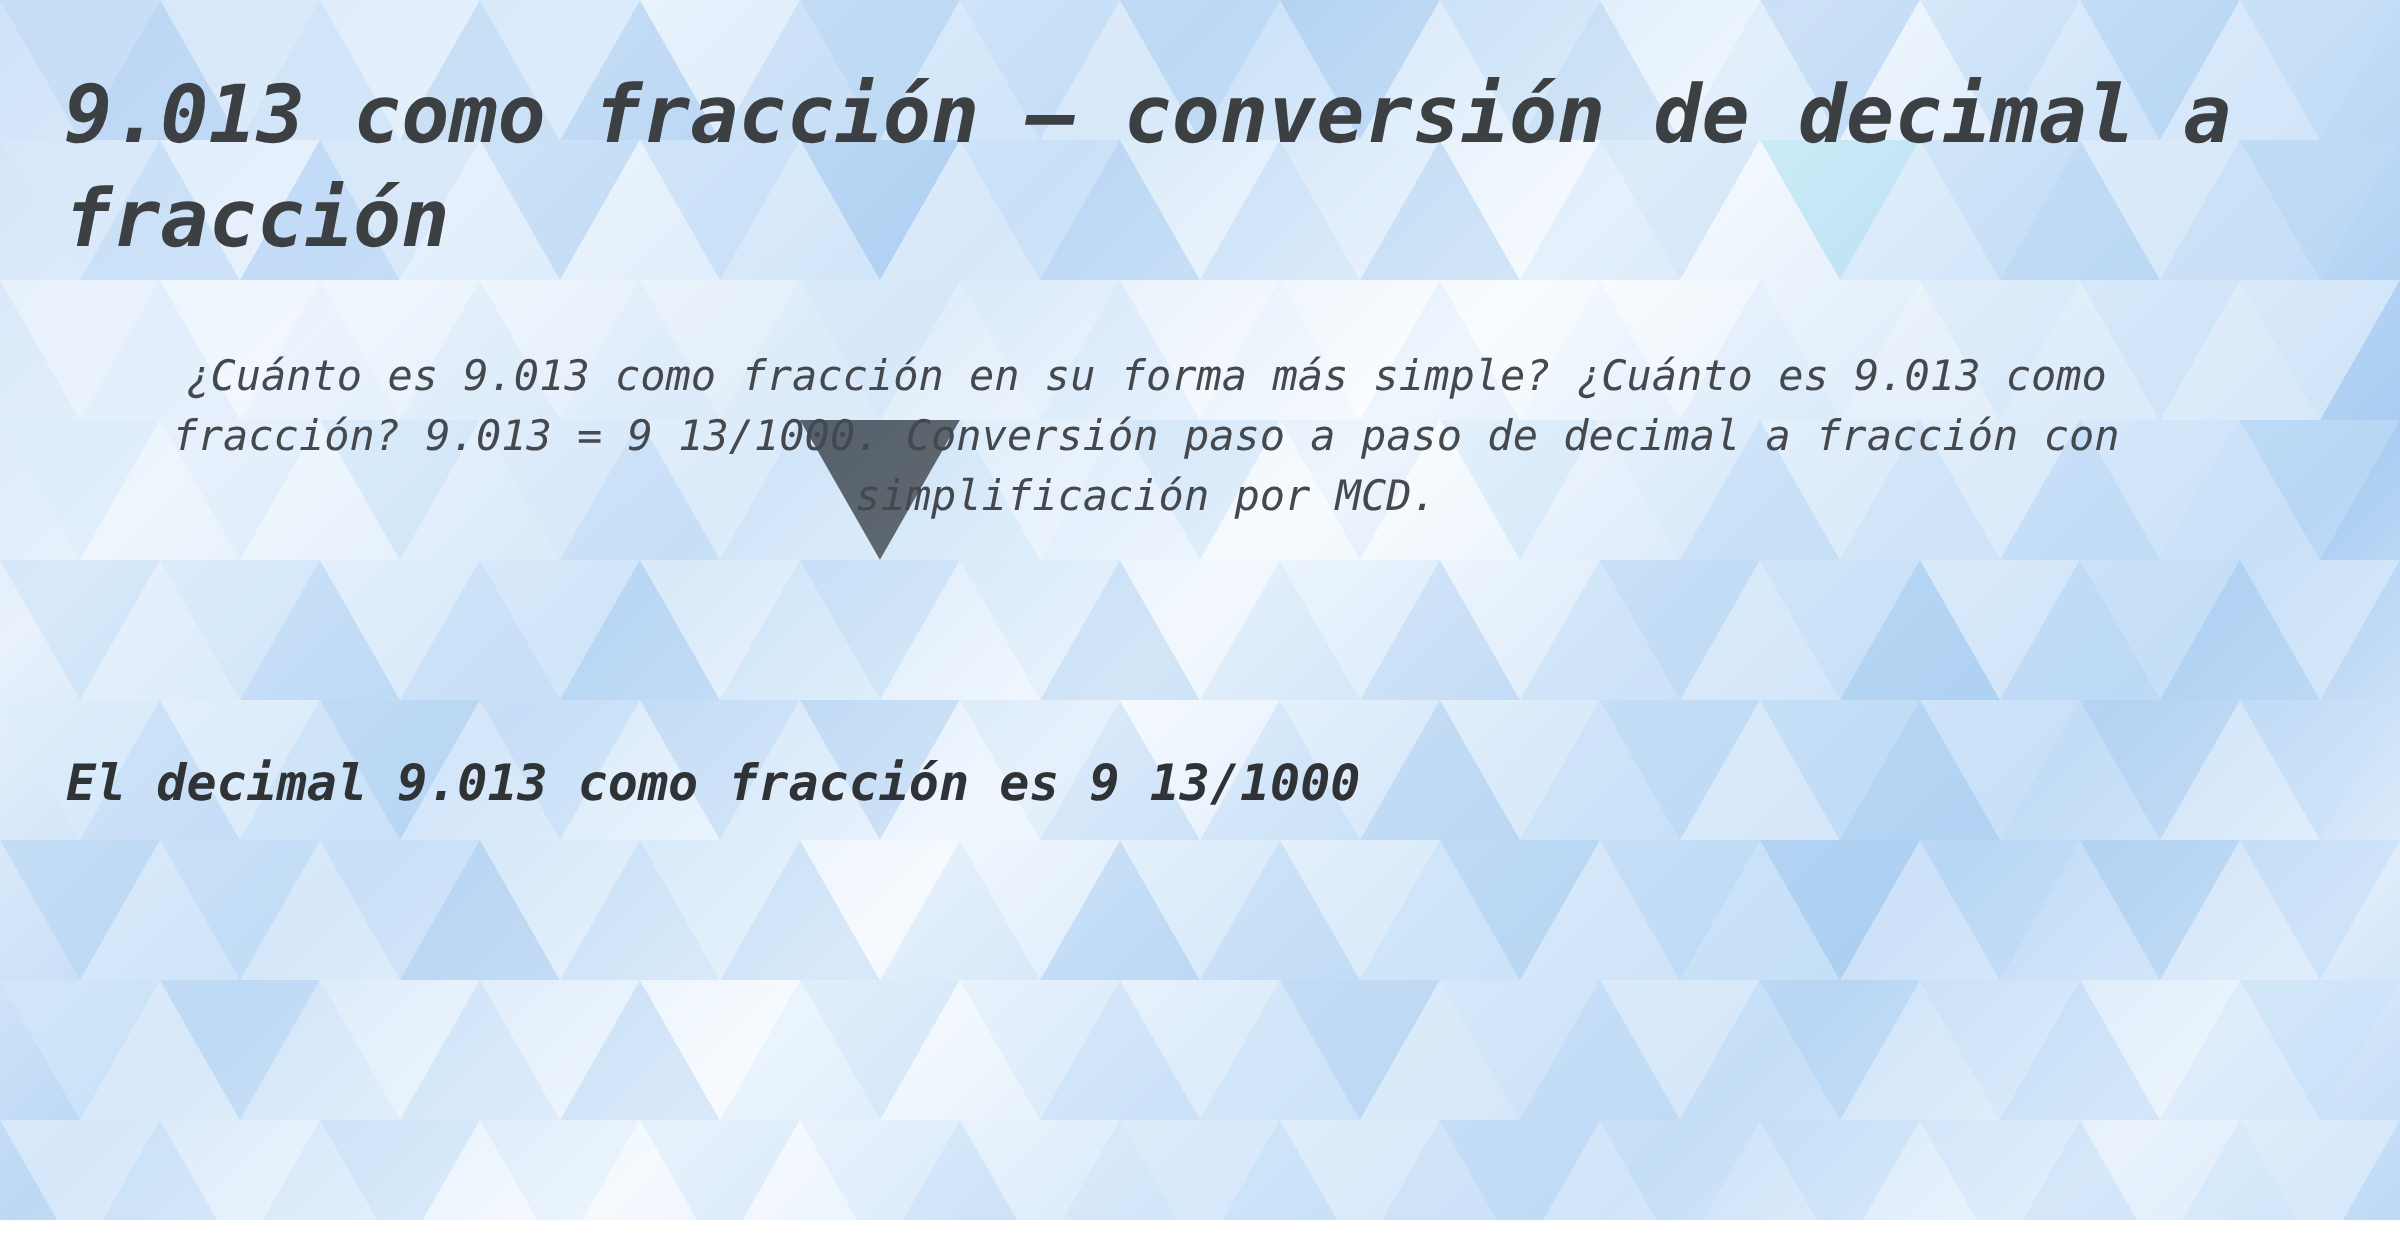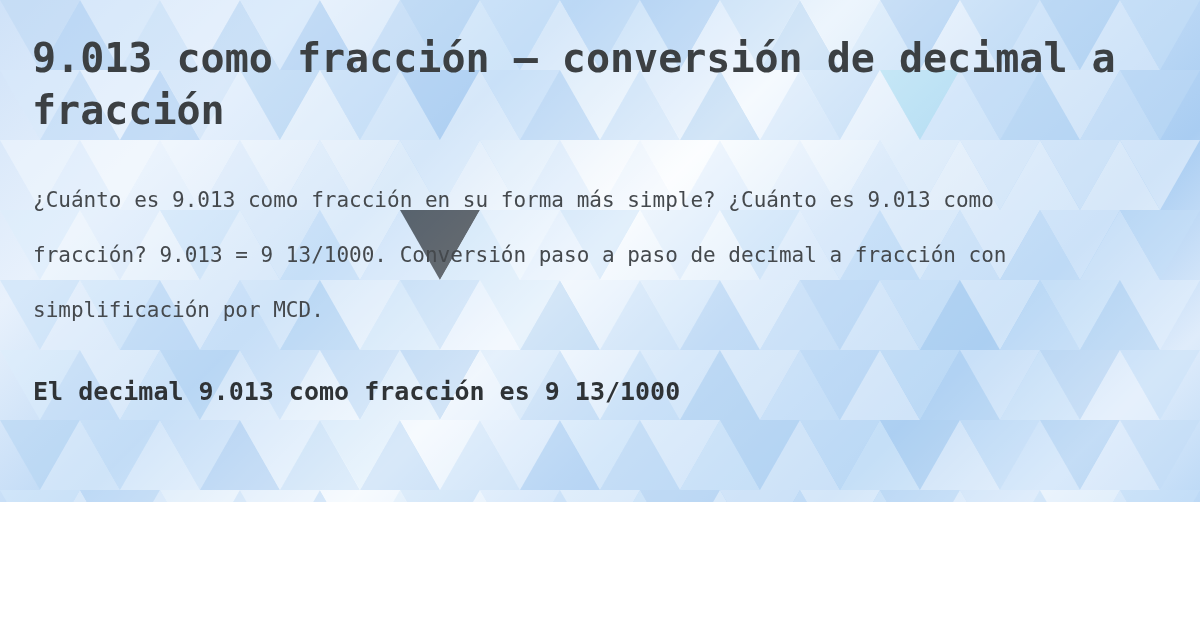--- a/index.html
+++ b/index.html
@@ -9,23 +9,24 @@
   body {
     width: 1200px;
     height: 630px;
     overflow: hidden;
     font-family: "DejaVu Sans Mono", monospace;
     background: #ffffff;
   }
   .page {
     position: relative;
     width: 1200px;
-    height: 502px;
+    height: 610px;
     overflow: hidden;
     background: linear-gradient(135deg, #cfe2f8 0%, #e8f1fc 18%, #bcd8f5 34%, #ffffff 50%, #cde2f8 62%, #a9cdf2 78%, #dfecfb 90%, #bcd9f6 100%);
+    font-style: italic;
   }
   .tri-layer {
     position: absolute;
     inset: 0;
     pointer-events: none;
   }
   .content {
     position: absolute;
     left: 0;
     top: 0;
@@ -42,22 +43,23 @@
     font-weight: bold;
     color: #3c4043;
     letter-spacing: 0px;
   }
   .para {
     position: absolute;
     left: 33px;
     top: 173px;
     width: 1080px;
     font-size: 21px;
-    line-height: 55px;
+    line-height: 30px;
     color: #45494d;
+    text-align: center;
   }
   .answer {
     position: absolute;
     left: 33px;
     top: 345px;
     width: 1100px;
     font-size: 25px;
     font-weight: bold;
     color: #2f3336;
     margin-top: 32px;

